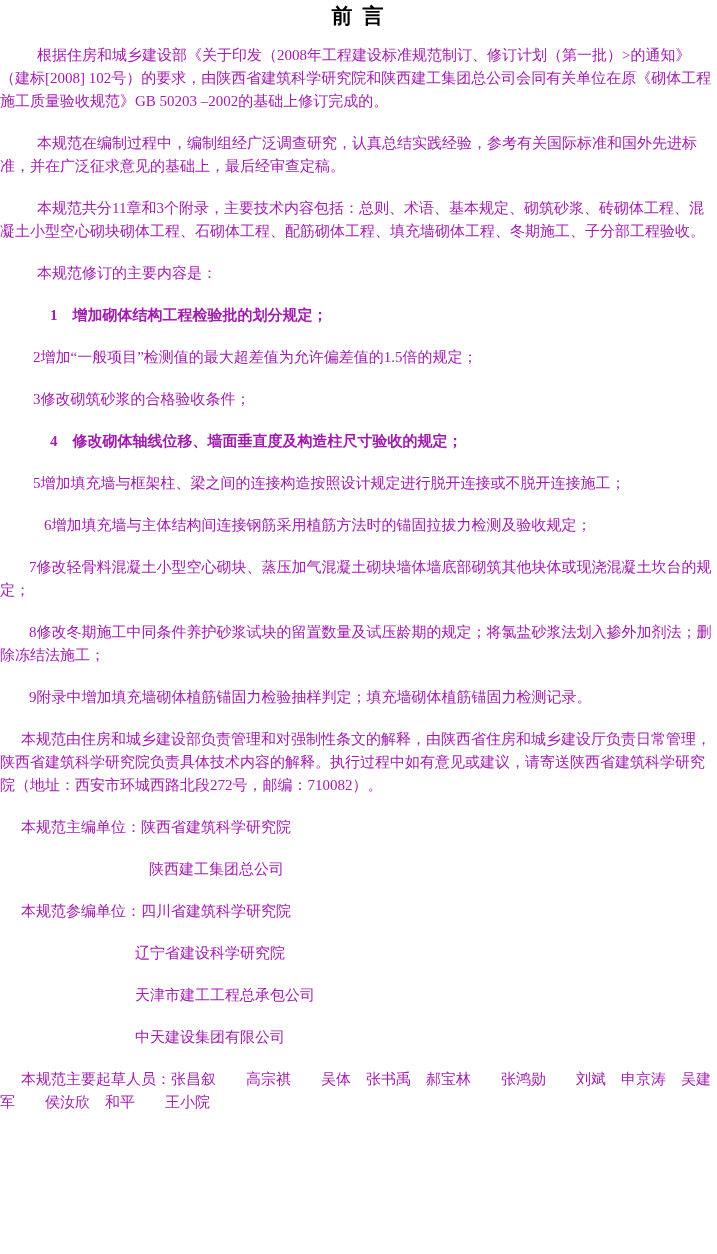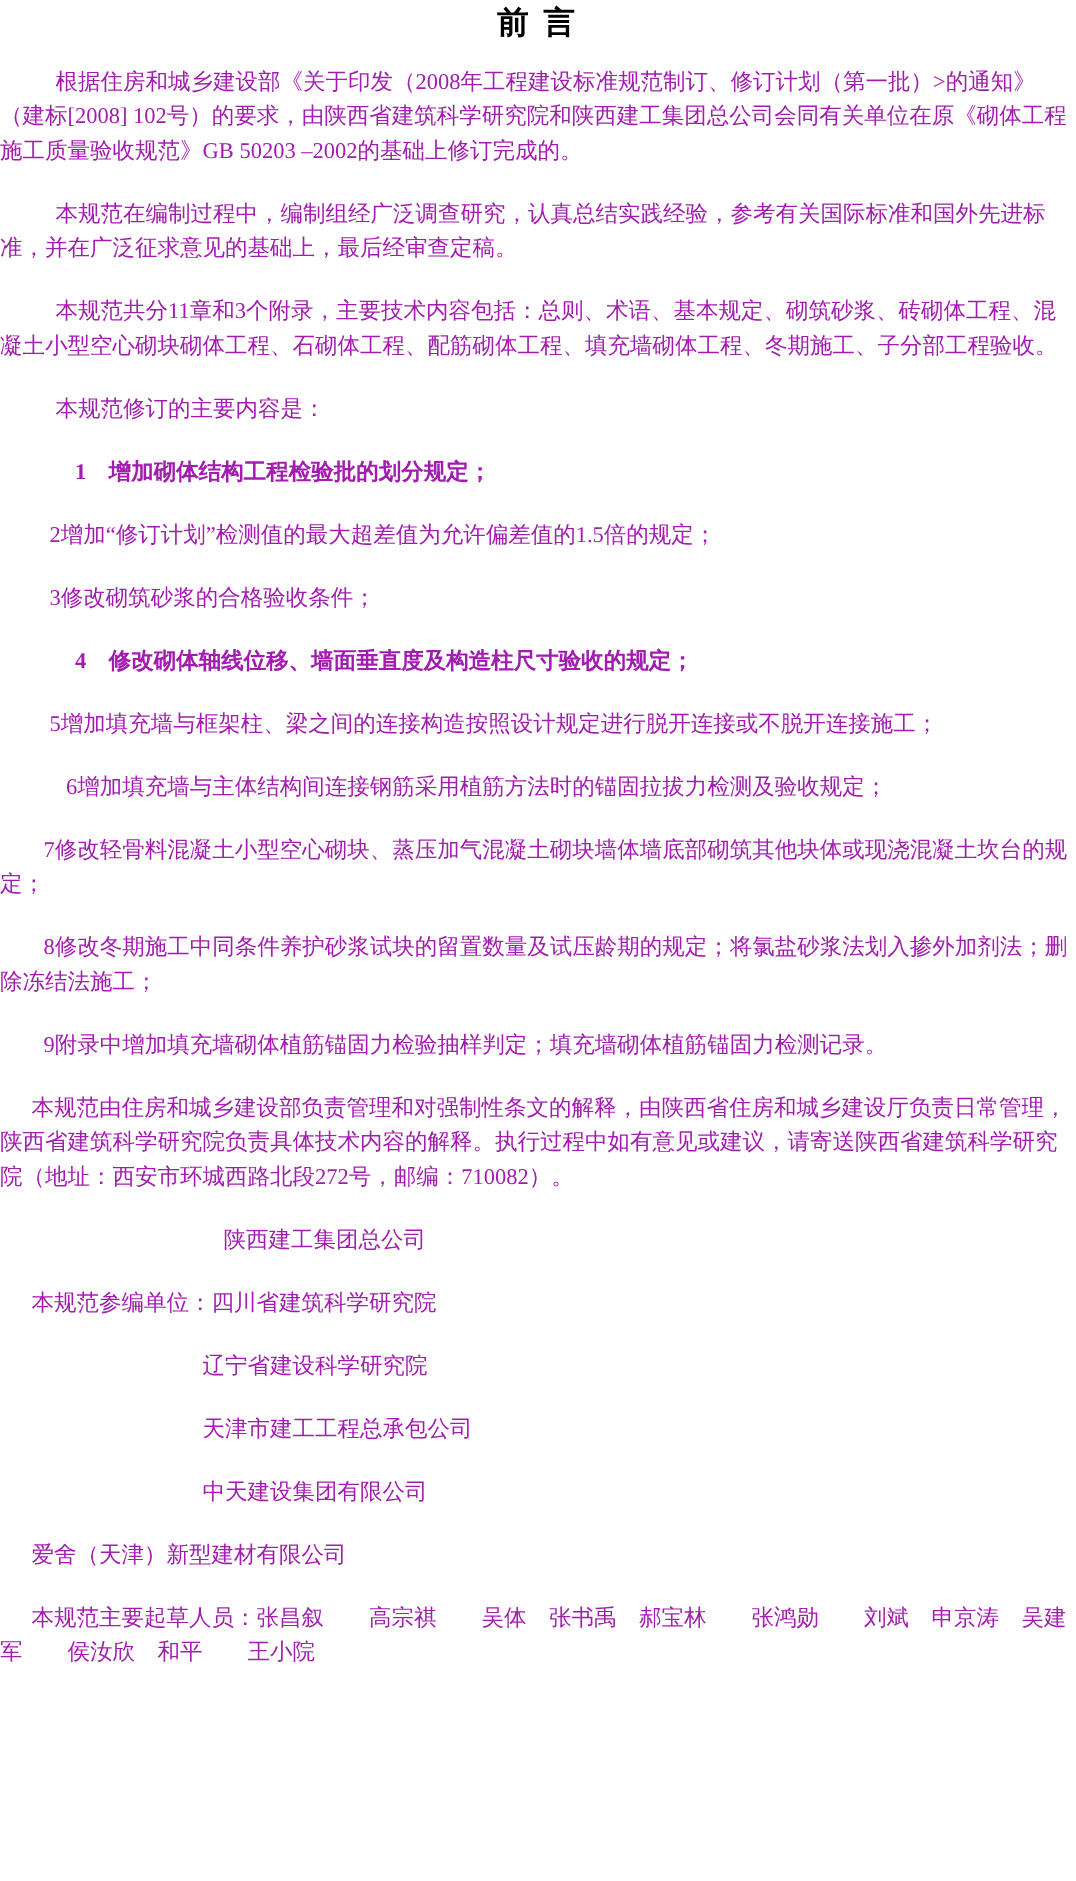--- a/index.html
+++ b/index.html
@@ -42,30 +42,30 @@
 <body>
 
 <div class="page">
   <div class="doc-title">前 言</div>
   <div>
       <p class="para" style="text-indent: 37px;">根据住房和城乡建设部《关于印发（2008年工程建设标准规范制订、修订计划（第一批）&gt;的通知》　（建标[2008] 102号）的要求，由陕西省建筑科学研究院和陕西建工集团总公司会同有关单位在原《砌体工程施工质量验收规范》GB 50203 –2002的基础上修订完成的。</p>
       <p class="para" style="text-indent: 37px;">本规范在编制过程中，编制组经广泛调查研究，认真总结实践经验，参考有关国际标准和国外先进标准，并在广泛征求意见的基础上，最后经审查定稿。</p>
       <p class="para" style="text-indent: 37px;">本规范共分11章和3个附录，主要技术内容包括：总则、术语、基本规定、砌筑砂浆、砖砌体工程、混凝土小型空心砌块砌体工程、石砌体工程、配筋砌体工程、填充墙砌体工程、冬期施工、子分部工程验收。</p>
       <p class="para" style="text-indent: 37px;">本规范修订的主要内容是：</p>
       <p class="para" style="text-indent: 50px; font-weight: bold;">1　增加砌体结构工程检验批的划分规定；</p>
-      <p class="para" style="text-indent: 33px;">2增加“修订计划”检测值的最大超差值为允许偏差值的1.5倍的规定；</p>
+      <p class="para" style="text-indent: 33px;">2增加“一般项目”检测值的最大超差值为允许偏差值的1.5倍的规定；</p>
       <p class="para" style="text-indent: 33px;">3修改砌筑砂浆的合格验收条件；</p>
       <p class="para" style="text-indent: 50px; font-weight: bold;">4　修改砌体轴线位移、墙面垂直度及构造柱尺寸验收的规定；</p>
       <p class="para" style="text-indent: 33px;">5增加填充墙与框架柱、梁之间的连接构造按照设计规定进行脱开连接或不脱开连接施工；</p>
       <p class="para" style="text-indent: 44px;">6增加填充墙与主体结构间连接钢筋采用植筋方法时的锚固拉拔力检测及验收规定；</p>
       <p class="para" style="text-indent: 29px;">7修改轻骨料混凝土小型空心砌块、蒸压加气混凝土砌块墙体墙底部砌筑其他块体或现浇混凝土坎台的规定；</p>
       <p class="para" style="text-indent: 29px;">8修改冬期施工中同条件养护砂浆试块的留置数量及试压龄期的规定；将氯盐砂浆法划入掺外加剂法；删除冻结法施工；</p>
       <p class="para" style="text-indent: 29px;">9附录中增加填充墙砌体植筋锚固力检验抽样判定；填充墙砌体植筋锚固力检测记录。</p>
       <p class="para" style="text-indent: 21px;">本规范由住房和城乡建设部负责管理和对强制性条文的解释，由陕西省住房和城乡建设厅负责日常管理，陕西省建筑科学研究院负责具体技术内容的解释。执行过程中如有意见或建议，请寄送陕西省建筑科学研究院（地址：西安市环城西路北段272号，邮编：710082）。</p>
+      <p class="para" style="text-indent: 21px;">本规范主编单位：陕西省建筑科学研究院</p>
       <p class="para" style="text-indent: 135px; padding-left: 14px;">陕西建工集团总公司</p>
       <p class="para" style="text-indent: 21px;">本规范参编单位：四川省建筑科学研究院</p>
       <p class="para" style="text-indent: 135px;">辽宁省建设科学研究院</p>
       <p class="para" style="text-indent: 135px;">天津市建工工程总承包公司</p>
       <p class="para" style="text-indent: 135px; margin-top: 15px;">中天建设集团有限公司</p>
-      <p class="para" style="text-indent: 21px;">爱舍（天津）新型建材有限公司</p>
       <p class="para" style="text-indent: 21px;">本规范主要起草人员：张昌叙　　高宗祺　　吴体　张书禹　郝宝林　　张鸿勋　　刘斌　申京涛　吴建军　　侯汝欣　和平　　王小院</p>
     </div>
 </div>
 
 </body></html>

